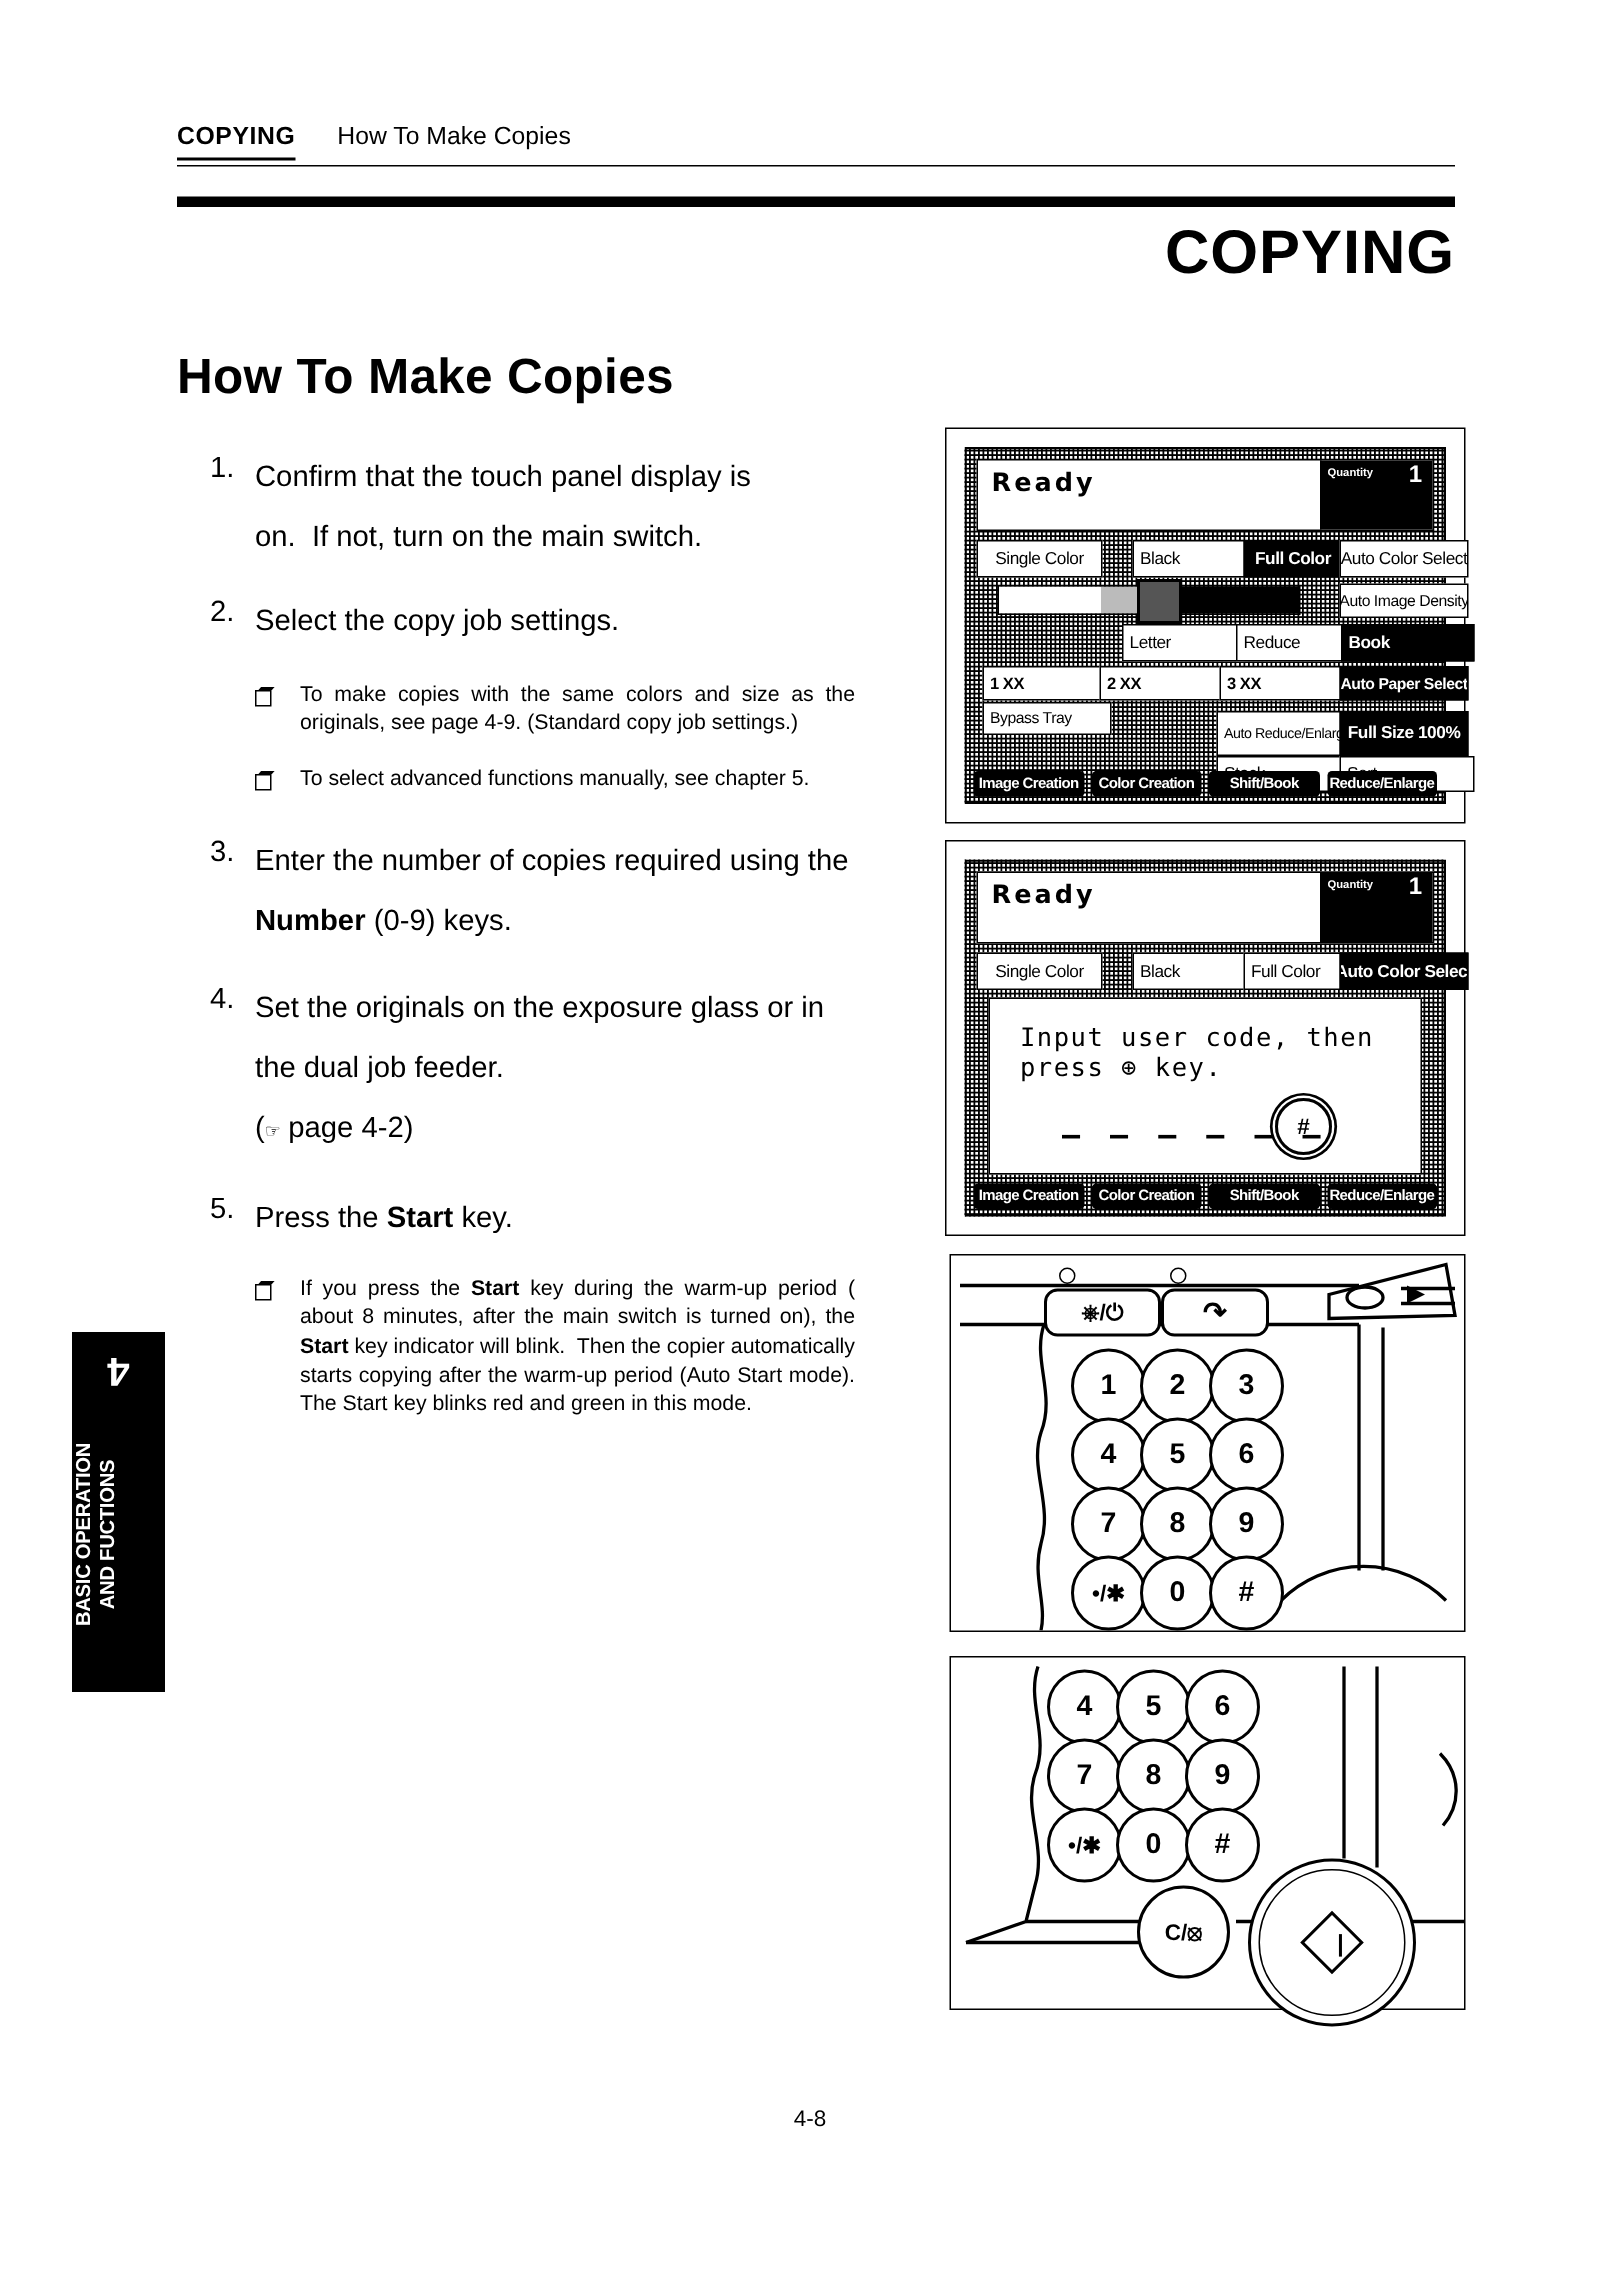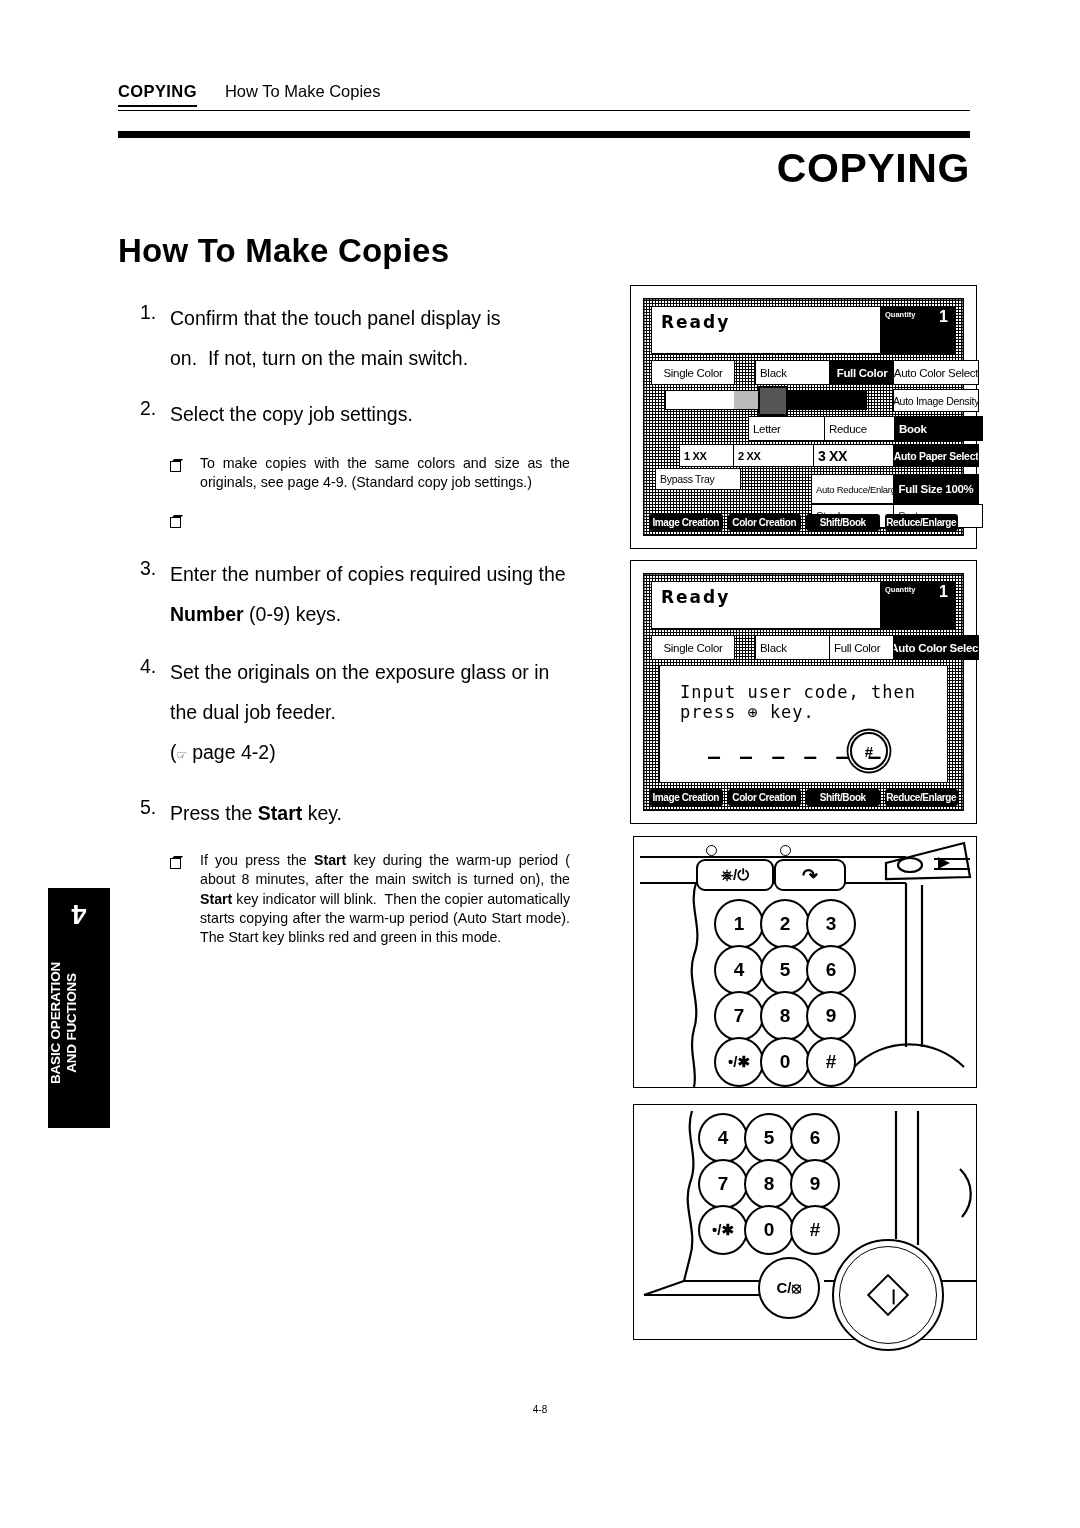--- a/index.html
+++ b/index.html
@@ -104,21 +104,21 @@
       display:flex;align-items:center;justify-content:center;}
   .startbtn:after{content:"";position:absolute;left:5px;top:5px;right:5px;bottom:5px;
       border:1.8px solid #000;border-radius:50%;}
   .diamond{width:26px;height:26px;border:2.4px solid #000;transform:rotate(45deg);
       position:relative;z-index:2;}
   .diamond:after{content:"";position:absolute;left:50%;top:5px;width:2.2px;height:15px;
       background:#000;margin-left:-1.1px;transform:rotate(-45deg);
       transform-origin:top center;}
 
   #pagenum{position:absolute;left:0;top:1404px;width:1080px;text-align:center;
-      font-size:10px;}
+      font-size:15px;}
 </style>
 </head>
 <body>
 
 <div id="runhead">
   <span class="rh-chapter">COPYING</span><span class="rh-title">How To Make Copies</span>
   <div class="rh-rule"></div>
 </div>
 
 <div id="chapbar"></div>
@@ -149,20 +149,21 @@
     <div class="txt">Select the copy job settings.</div>
   </div>
 
   <div class="bullets" style="margin-top:20px;">
     <div class="bullet">
       <div class="bx"><span class="sq"></span></div>
       <div class="bt">To make copies with the same colors and size as the originals, see page 4-9. (Standard copy job settings.)</div>
     </div>
     <div class="bullet">
       <div class="bx"><span class="sq"></span></div>
+      <div class="bt">To select advanced functions manually, see chapter 5.</div>
     </div>
   </div>
 
   <div class="step" style="margin-top:22px;">
     <div class="num">3.</div>
     <div class="txt">Enter the number of copies required using the <b>Number</b> (0-9) keys.</div>
   </div>
 
   <div class="step" style="margin-top:18px;">
     <div class="num">4.</div>
@@ -202,23 +203,23 @@
                 background:linear-gradient(90deg,#fff 0 34%,#bbb 34% 50%,#000 50% 100%);
                 border:1.4px solid #000;"></div>
     <div style="position:absolute;left:115px;top:88px;width:26px;height:26px;
                 border:2.2px solid #000;background:#555;"></div>
     <div class="btn" style="left:250px;top:91px;width:84px;height:21px;font-size:10.5px;">Auto Image Density</div>
 
     <div class="btn lft" style="left:105px;top:118px;width:76px;height:23px;">Letter</div>
     <div class="btn lft" style="left:181px;top:118px;width:70px;height:23px;">Reduce</div>
     <div class="btn inv lft" style="left:251px;top:118px;width:83px;height:23px;">Book</div>
 
-    <div class="btn lft" style="left:12px;top:146px;width:76px;height:21px;font-weight:bold;font-size:11px;margin-left:24px;">1 XX</div>
+    <div class="btn lft" style="left:12px;top:146px;width:76px;height:21px;font-weight:bold;font-size:11px;">1 XX</div>
     <div class="btn lft" style="left:90px;top:146px;width:79px;height:21px;font-weight:bold;font-size:11px;">2 XX</div>
-    <div class="btn lft" style="left:170px;top:146px;width:79px;height:21px;font-weight:bold;font-size:14px;">3 XX</div>
+    <div class="btn lft" style="left:170px;top:146px;width:79px;height:21px;font-weight:bold;font-size:11px;">3 XX</div>
     <div class="btn inv" style="left:250px;top:146px;width:84px;height:21px;font-size:10.5px;">Auto Paper Select</div>
 
     <div class="btn lft" style="left:12px;top:170px;width:80px;height:20px;font-size:10.5px;">Bypass Tray</div>
 
     <div class="btn lft" style="left:168px;top:176px;width:82px;height:28px;font-size:9.5px;text-align:left;">Auto Reduce/Enlarge</div>
     <div class="btn inv" style="left:250px;top:176px;width:84px;height:28px;">Full Size 100%</div>
 
     <div class="btn lft" style="left:168px;top:206px;width:82px;height:22px;">Stack</div>
     <div class="btn lft" style="left:250px;top:206px;width:84px;height:22px;">Sort</div>
 

